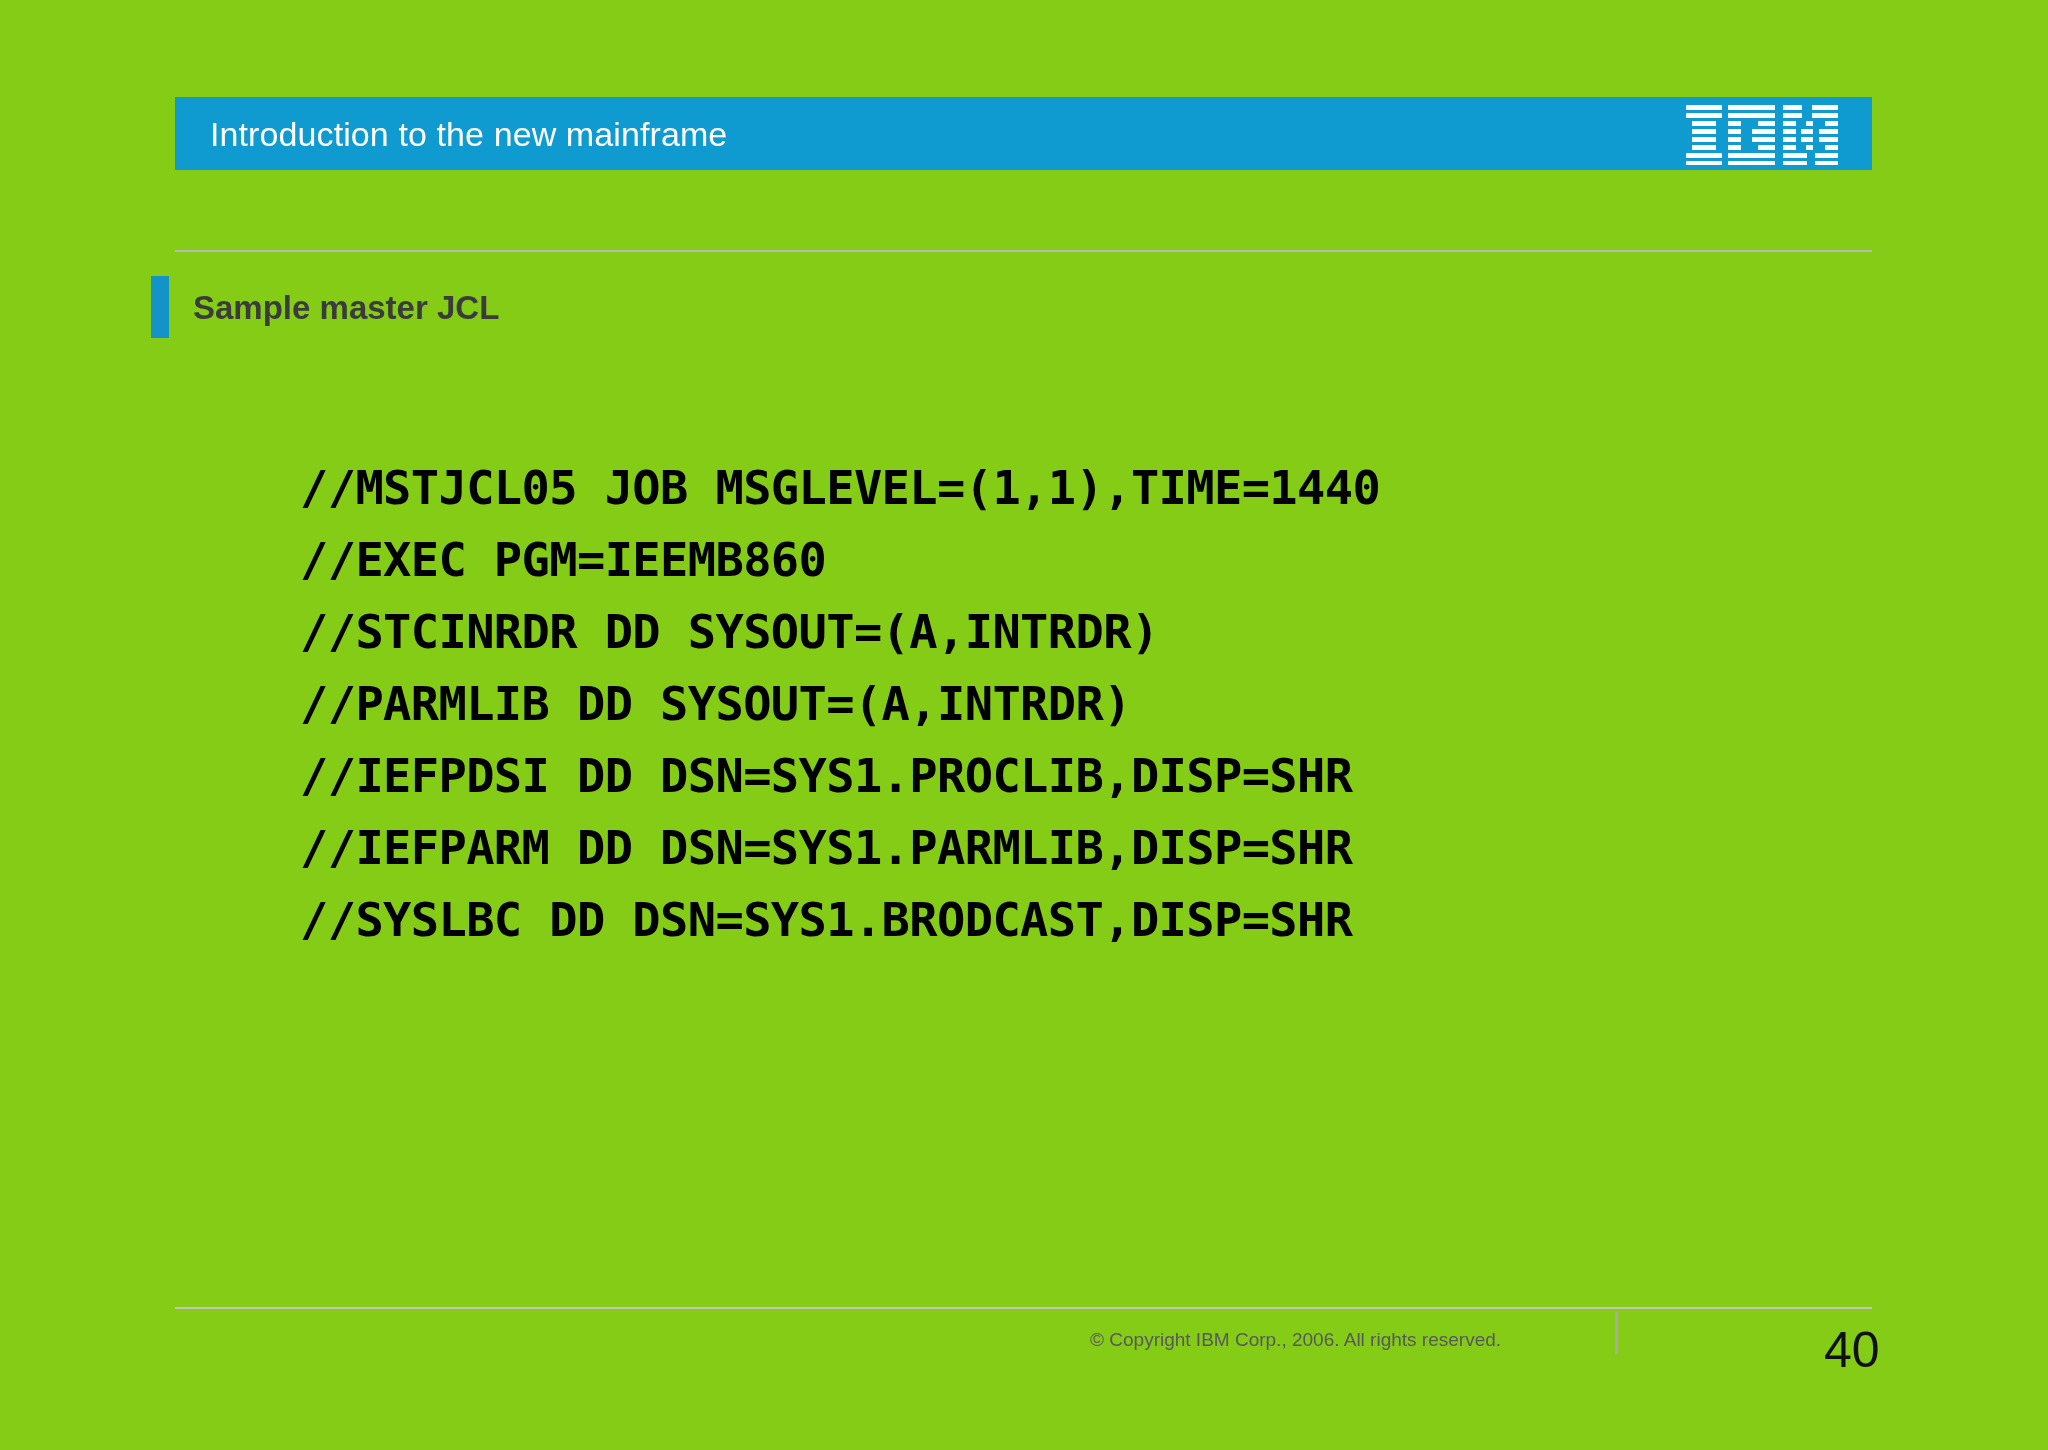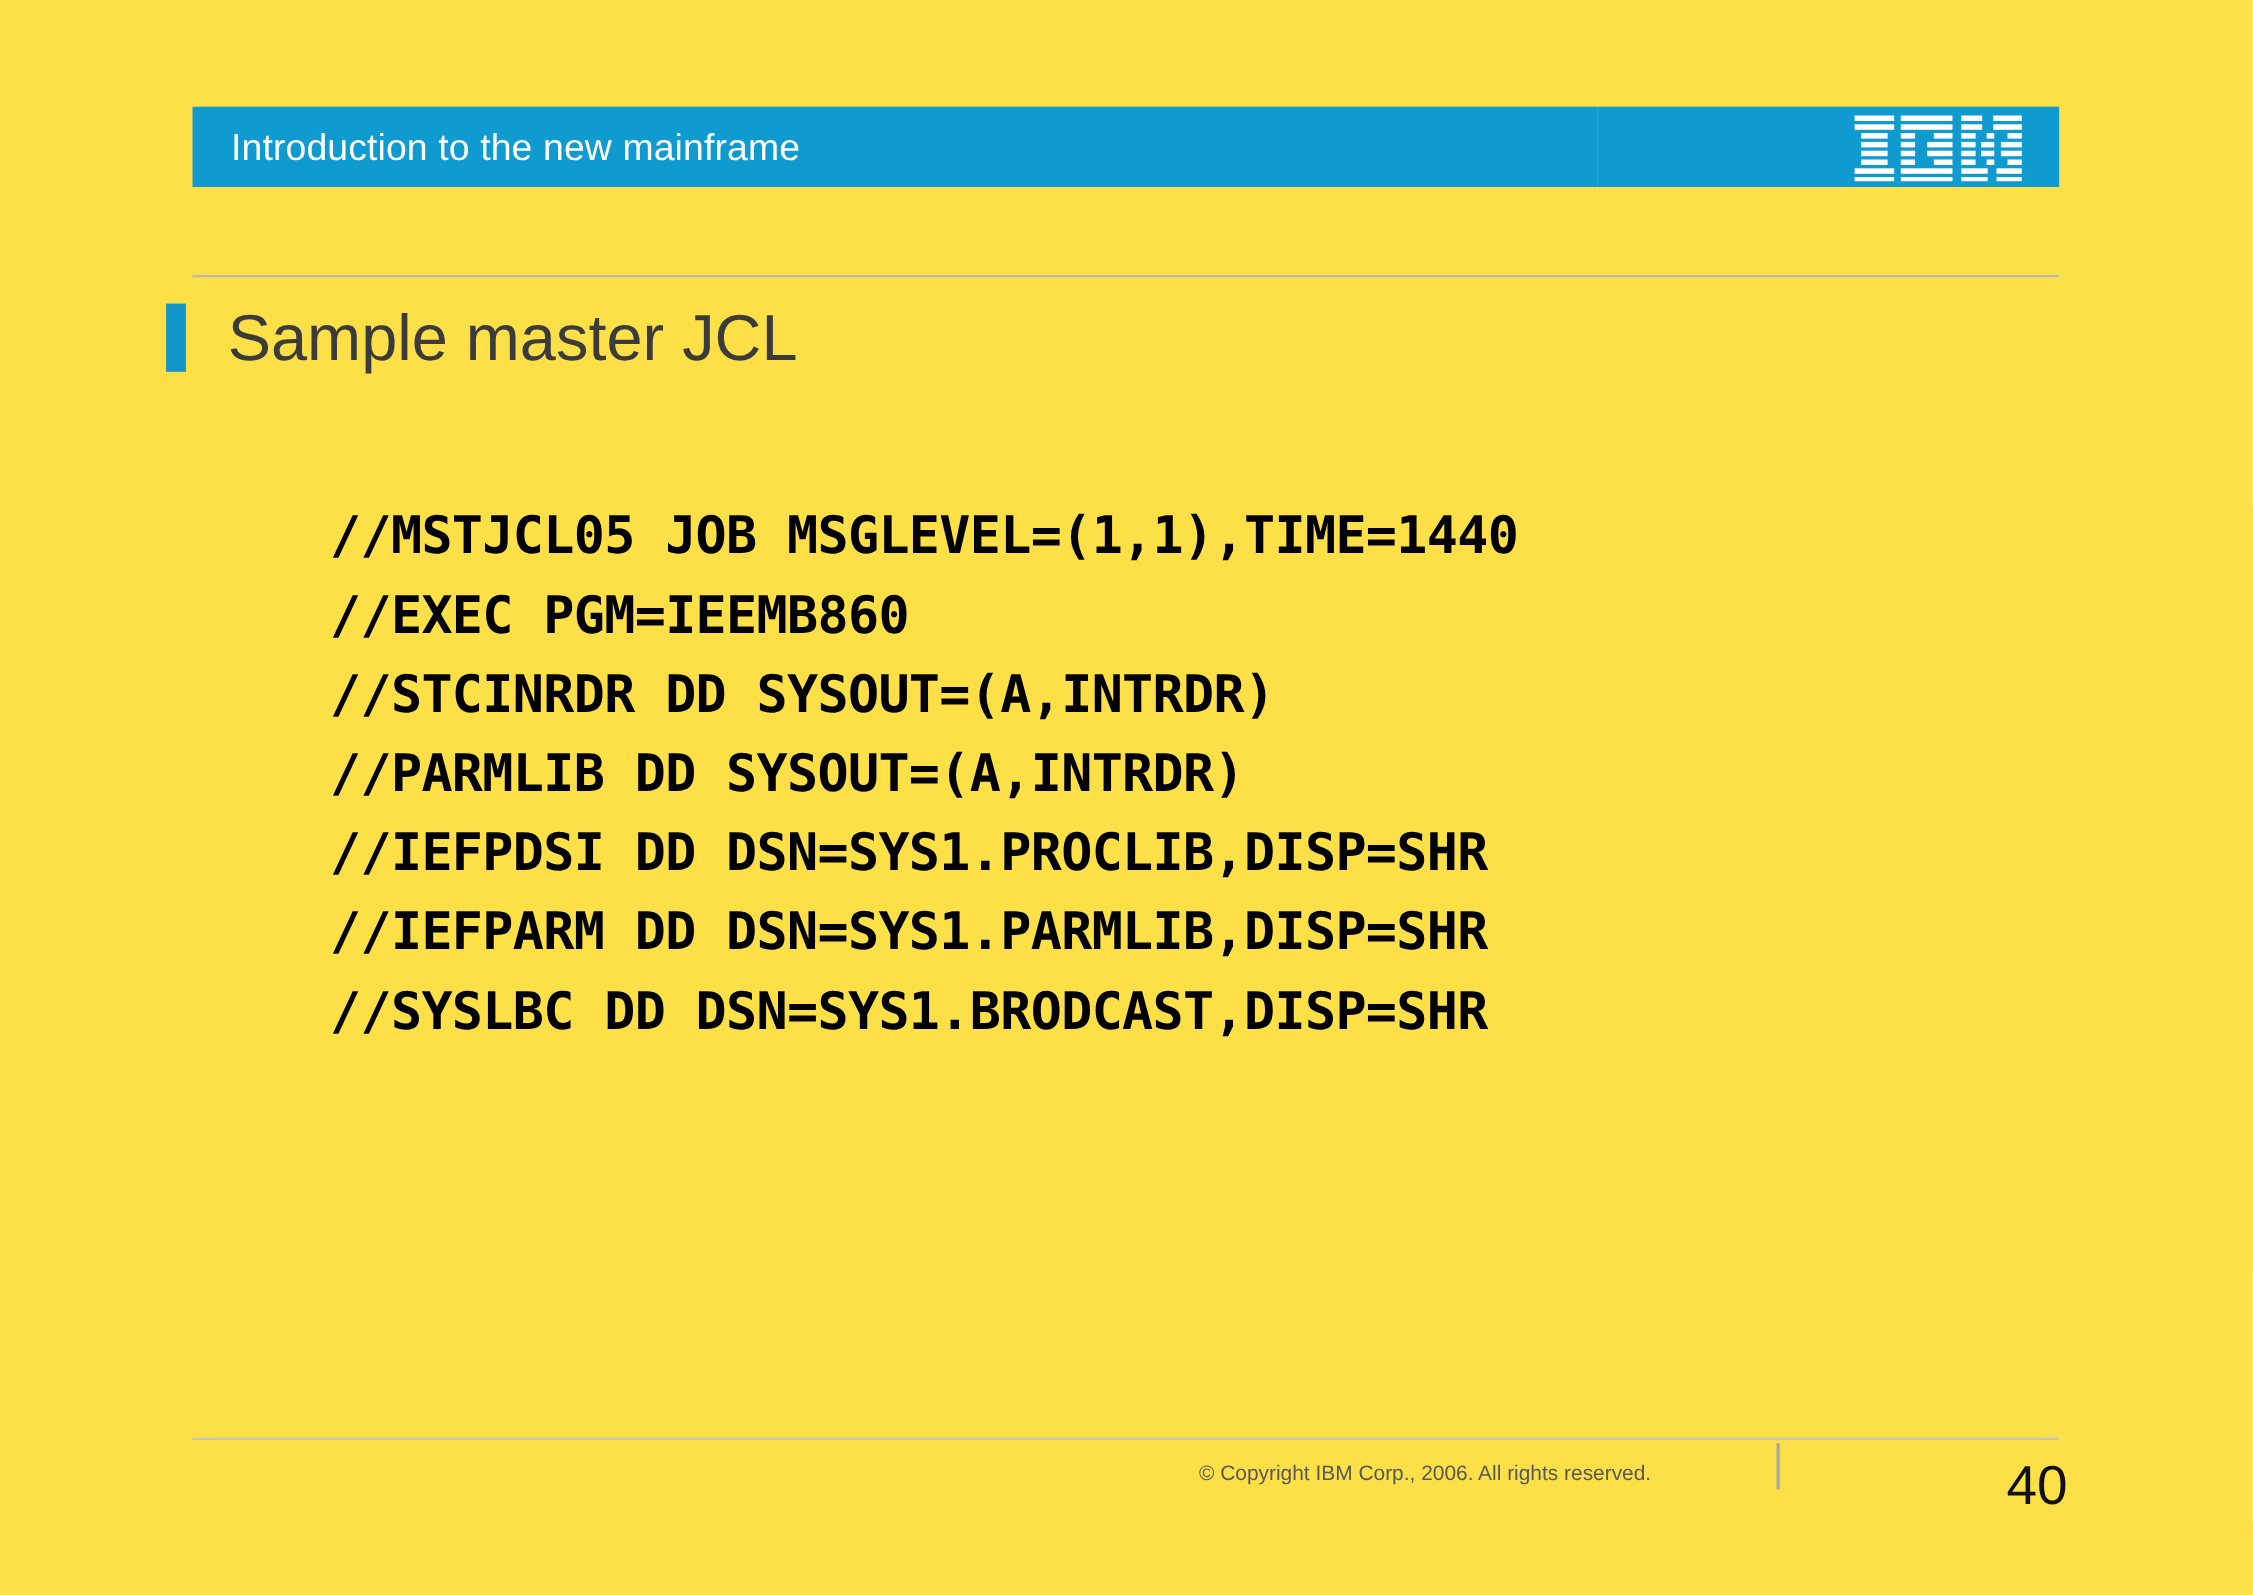--- a/index.html
+++ b/index.html
@@ -13,21 +13,21 @@
     height: 1450px;
     position: relative;
     overflow: hidden;
     font-family: "Liberation Sans", sans-serif;
     -webkit-font-smoothing: antialiased;
   }
 
   .slide {
     position: absolute;
     inset: 0;
-    background: #fde047;
+    background: #84cc16;
   }
 
   
   .header-band {
     position: absolute;
     left: 175px;
     top: 97px;
     width: 1277px;
     height: 73px;
     background: #0f9bd0;
@@ -79,23 +79,23 @@
     display: flex;
     align-items: center;
   }
   .title-accent {
     width: 18px;
     height: 62px;
     background: #1394c8;
     flex: none;
   }
   .page-title {
-    margin-left: 38px;
-    font-size: 59px;
-    font-weight: normal;
+    margin-left: 24px;
+    font-size: 33px;
+    font-weight: bold;
     color: #3b3b3b;
     line-height: 1;
     white-space: nowrap;
   }
 
   
   .code-block {
     position: absolute;
     left: 300px;
     top: 452px;

